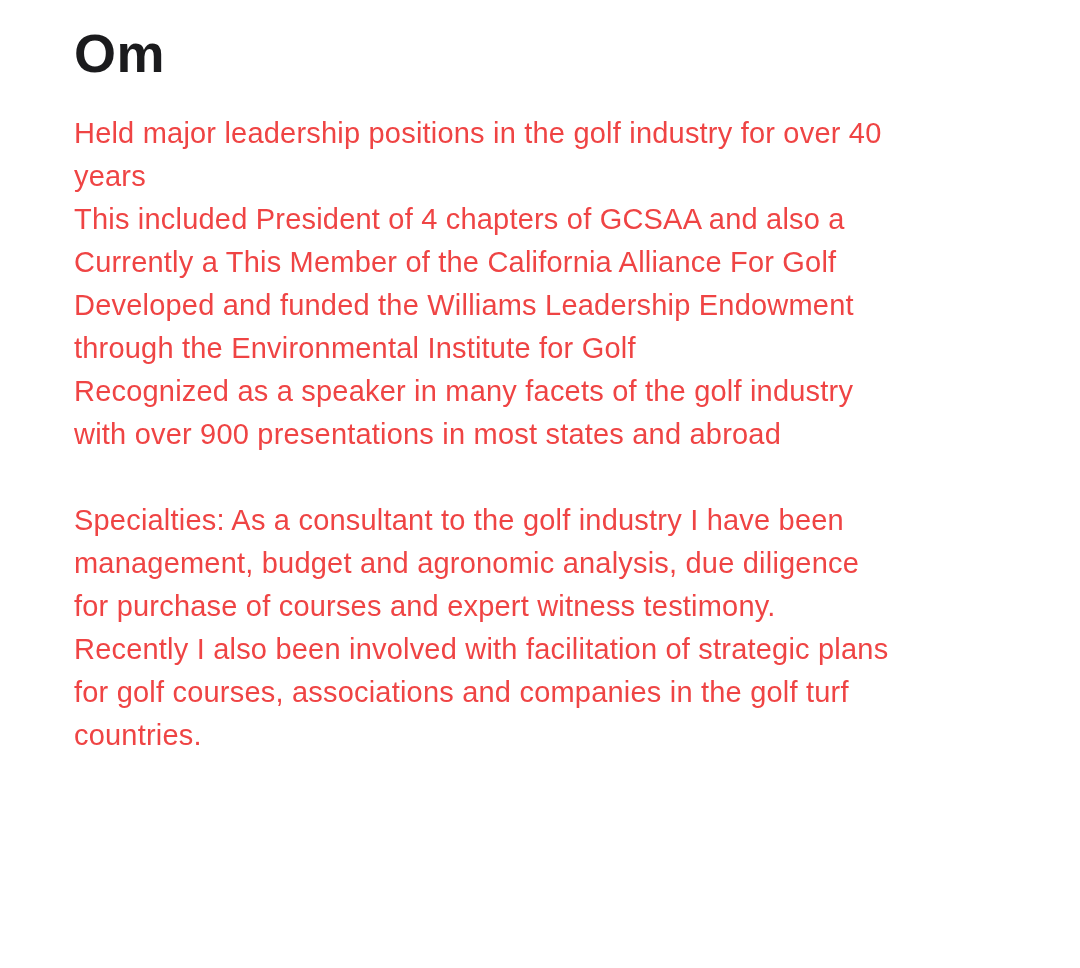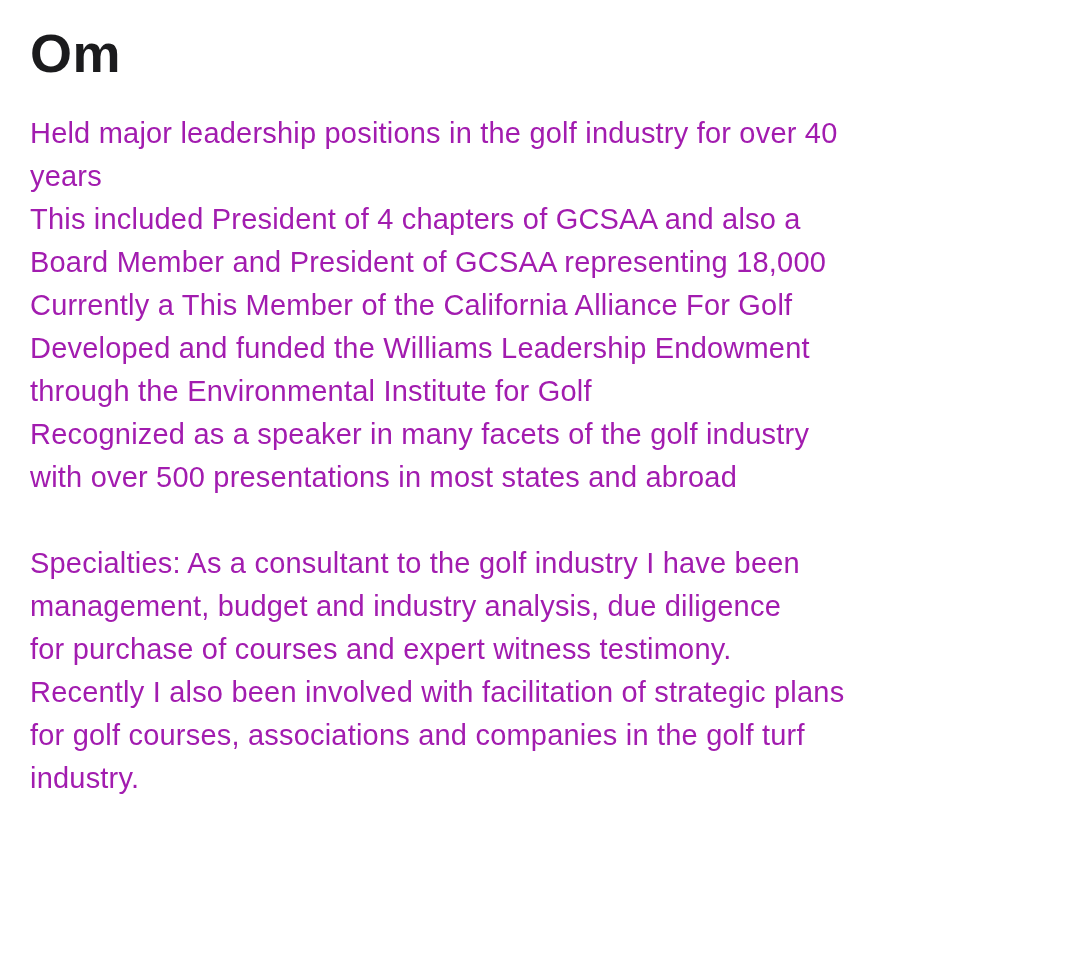--- a/index.html
+++ b/index.html
@@ -9,62 +9,62 @@
     width: 1080px;
     height: 968px;
     overflow: hidden;
   }
   .page {
     box-sizing: border-box;
     width: 924px;
     height: 968px;
     padding: 22px 35px 0 30px;
     font-family: "Liberation Sans", sans-serif;
+    margin-left: 44px;
   }
   .heading {
     margin: 0;
     font-size: 54px;
     line-height: 62px;
     font-weight: 800;
     letter-spacing: 0.5px;
     color: #1b1b1d;
   }
   .content {
     margin-top: 28px;
     font-size: 29px;
     line-height: 43px;
     font-weight: 400;
-    color: #a21caf;
+    color: #ef4444;
   }
   .paragraph { margin: 0; }
   .paragraph + .paragraph { margin-top: 43px; }
   .text-line {
     white-space: nowrap;
     letter-spacing: 0.2px;
   }
 </style>
 </head>
 <body>
 
 <div class="page">
   <h1 class="heading">Om</h1>
   <div class="content">
       <div class="paragraph">
         <div class="text-line">Held major leadership positions in the golf industry for over 40</div>
         <div class="text-line">years</div>
         <div class="text-line">This included President of 4 chapters of GCSAA and also a</div>
-        <div class="text-line">Board Member and President of GCSAA representing 18,000</div>
         <div class="text-line">Currently a This Member of the California Alliance For Golf</div>
         <div class="text-line">Developed and funded the Williams Leadership Endowment</div>
         <div class="text-line">through the Environmental Institute for Golf</div>
         <div class="text-line">Recognized as a speaker in many facets of the golf industry</div>
-        <div class="text-line">with over 500 presentations in most states and abroad</div>
+        <div class="text-line">with over 900 presentations in most states and abroad</div>
       </div>
       <div class="paragraph">
         <div class="text-line">Specialties: As a consultant to the golf industry I have been</div>
-        <div class="text-line">management, budget and industry analysis, due diligence</div>
+        <div class="text-line">management, budget and agronomic analysis, due diligence</div>
         <div class="text-line">for purchase of courses and expert witness testimony.</div>
         <div class="text-line">Recently I also been involved with facilitation of strategic plans</div>
         <div class="text-line">for golf courses, associations and companies in the golf turf</div>
-        <div class="text-line">industry.</div>
+        <div class="text-line">countries.</div>
       </div>
     </div>
 </div>
 
 </body></html>

